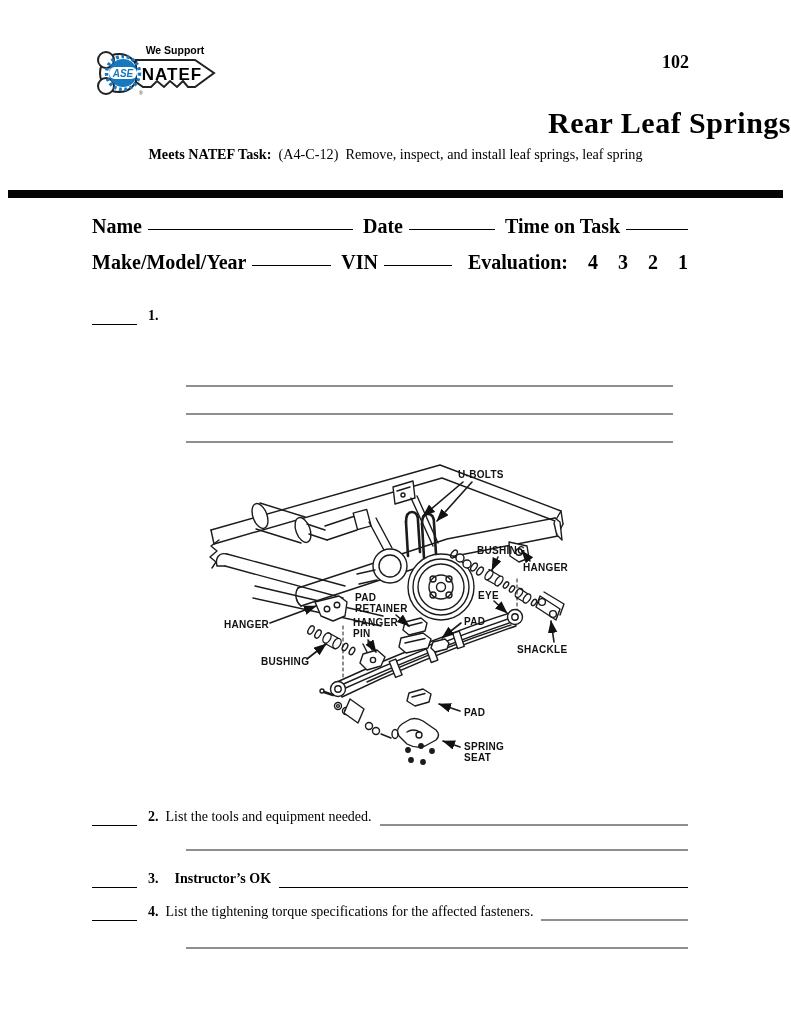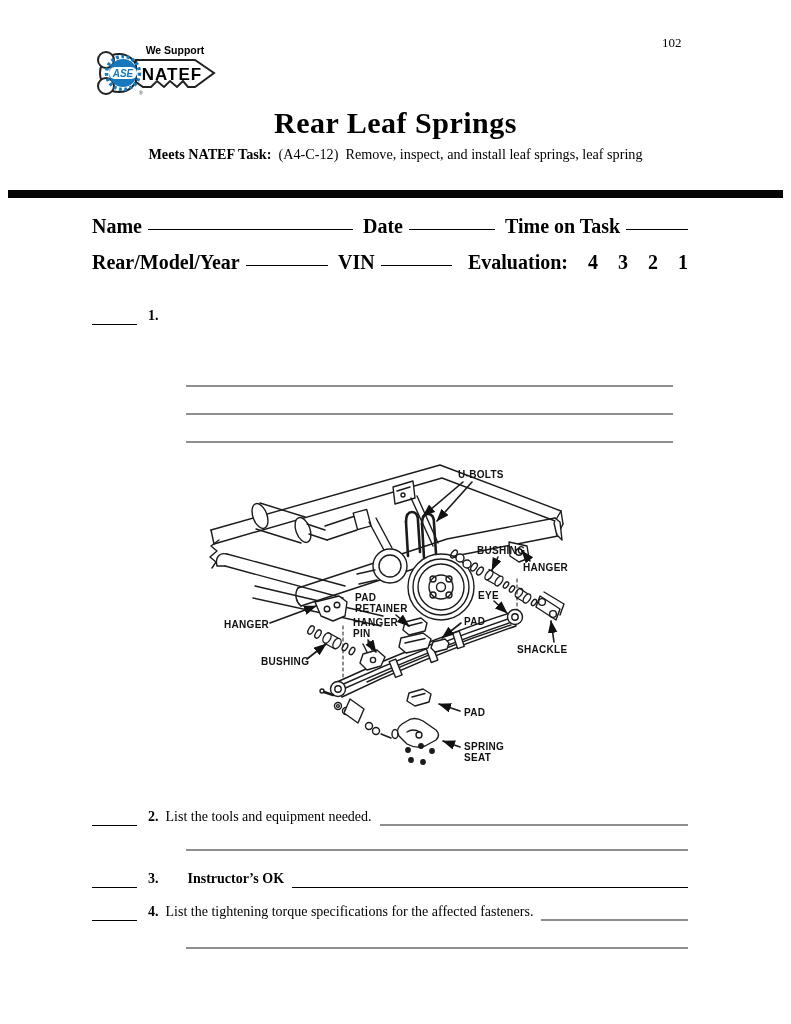--- a/index.html
+++ b/index.html
@@ -1,35 +1,35 @@
 <!DOCTYPE html>
 <html><head>
 <meta charset="utf-8">
 <style>
   html,body{margin:0;padding:0;background:#e8e8e8;}
   .page{position:relative;width:791px;height:1024px;background:#fff;margin:0 auto;
         font-family:"Liberation Serif",serif;color:#000;overflow:hidden;}
   .abs{position:absolute;}
   .pre{white-space:pre;text-align:right;}
-  .pagenum{left:662px;top:35px;font-size:13px;font-weight:normal;}
-  .title{left:0;top:106px;width:100%;text-align:center;font-size:30px;font-weight:bold;letter-spacing:.5px;}
+  .pagenum{left:662px;top:52px;font-size:18px;font-weight:bold;}
+  .title{left:0;top:106px;width:100%;text-align:right;font-size:30px;font-weight:bold;letter-spacing:.5px;}
   .sub{left:0;width:100%;text-align:center;font-size:14.2px;}
   .sub1{top:146px;} .sub2{top:166px;}
   .bar{left:8px;top:190px;width:775px;height:8px;background:#050505;}
   .inforow{left:92px;width:596px;display:flex;align-items:flex-start;font-weight:bold;font-size:20px;}
   .row1{top:215px;} .row2{top:251px;}
   .bl{display:inline-block;border-bottom:1.6px solid #000;height:14px;}
   .ml6{margin-left:6px;} .ml10{margin-left:10px;} .ml12{margin-left:16px;} .ml20{margin-left:20px;}
   .taskrow{left:92px;width:596px;display:flex;align-items:baseline;font-size:14px;line-height:19px;}
   .lead{width:45px;border-bottom:1.6px solid #000;align-self:flex-end;height:14px;flex:none;margin-right:11px;}
   .tnum{font-weight:bold;margin-right:7px;flex:none;}
   .grow{flex:1;border-bottom:2px solid #8f8f8f;align-self:flex-end;height:13px;margin-left:8px;}
   .grow.black{border-bottom:1.7px solid #000;}
   .ansline{border-bottom:2px solid #8f8f8f;height:2px;}
-  .okl{font-weight:bold;margin-left:22px;flex:none;}
+  .okl{font-weight:bold;margin-left:9px;flex:none;}
   svg text.dl{font-family:"Liberation Sans",sans-serif;font-weight:700;font-size:10px;
               letter-spacing:.3px;fill:#111;stroke:none;}
   svg text.logotxt{font-family:"Liberation Sans",sans-serif;stroke:none;}
 </style>
 </head>
 <body>
 
 <div class="page">
 
   <svg class="abs" style="left:93px;top:40px" width="132" height="64" viewBox="0 0 132 64">
@@ -60,21 +60,21 @@
   <div class="abs inforow row1">
     <span>Name</span>
     <span class="bl ml6" style="width:205px"></span>
     <span class="ml10">Date</span>
     <span class="bl ml6" style="width:86px"></span>
     <span class="ml10">Time on Task</span>
     <span class="bl ml6" style="flex:1"></span>
   </div>
 
   <div class="abs inforow row2">
-    <span>Rear/Model/Year</span>
+    <span>Make/Model/Year</span>
     <span class="bl ml6" style="width:118px"></span>
     <span class="ml10">VIN</span>
     <span class="bl ml6" style="width:102px"></span>
     <span class="ml12">Evaluation:</span>
     <span class="ml20">4</span>
     <span class="ml20">3</span>
     <span class="ml20">2</span>
     <span class="ml20">1</span>
   </div>
 

